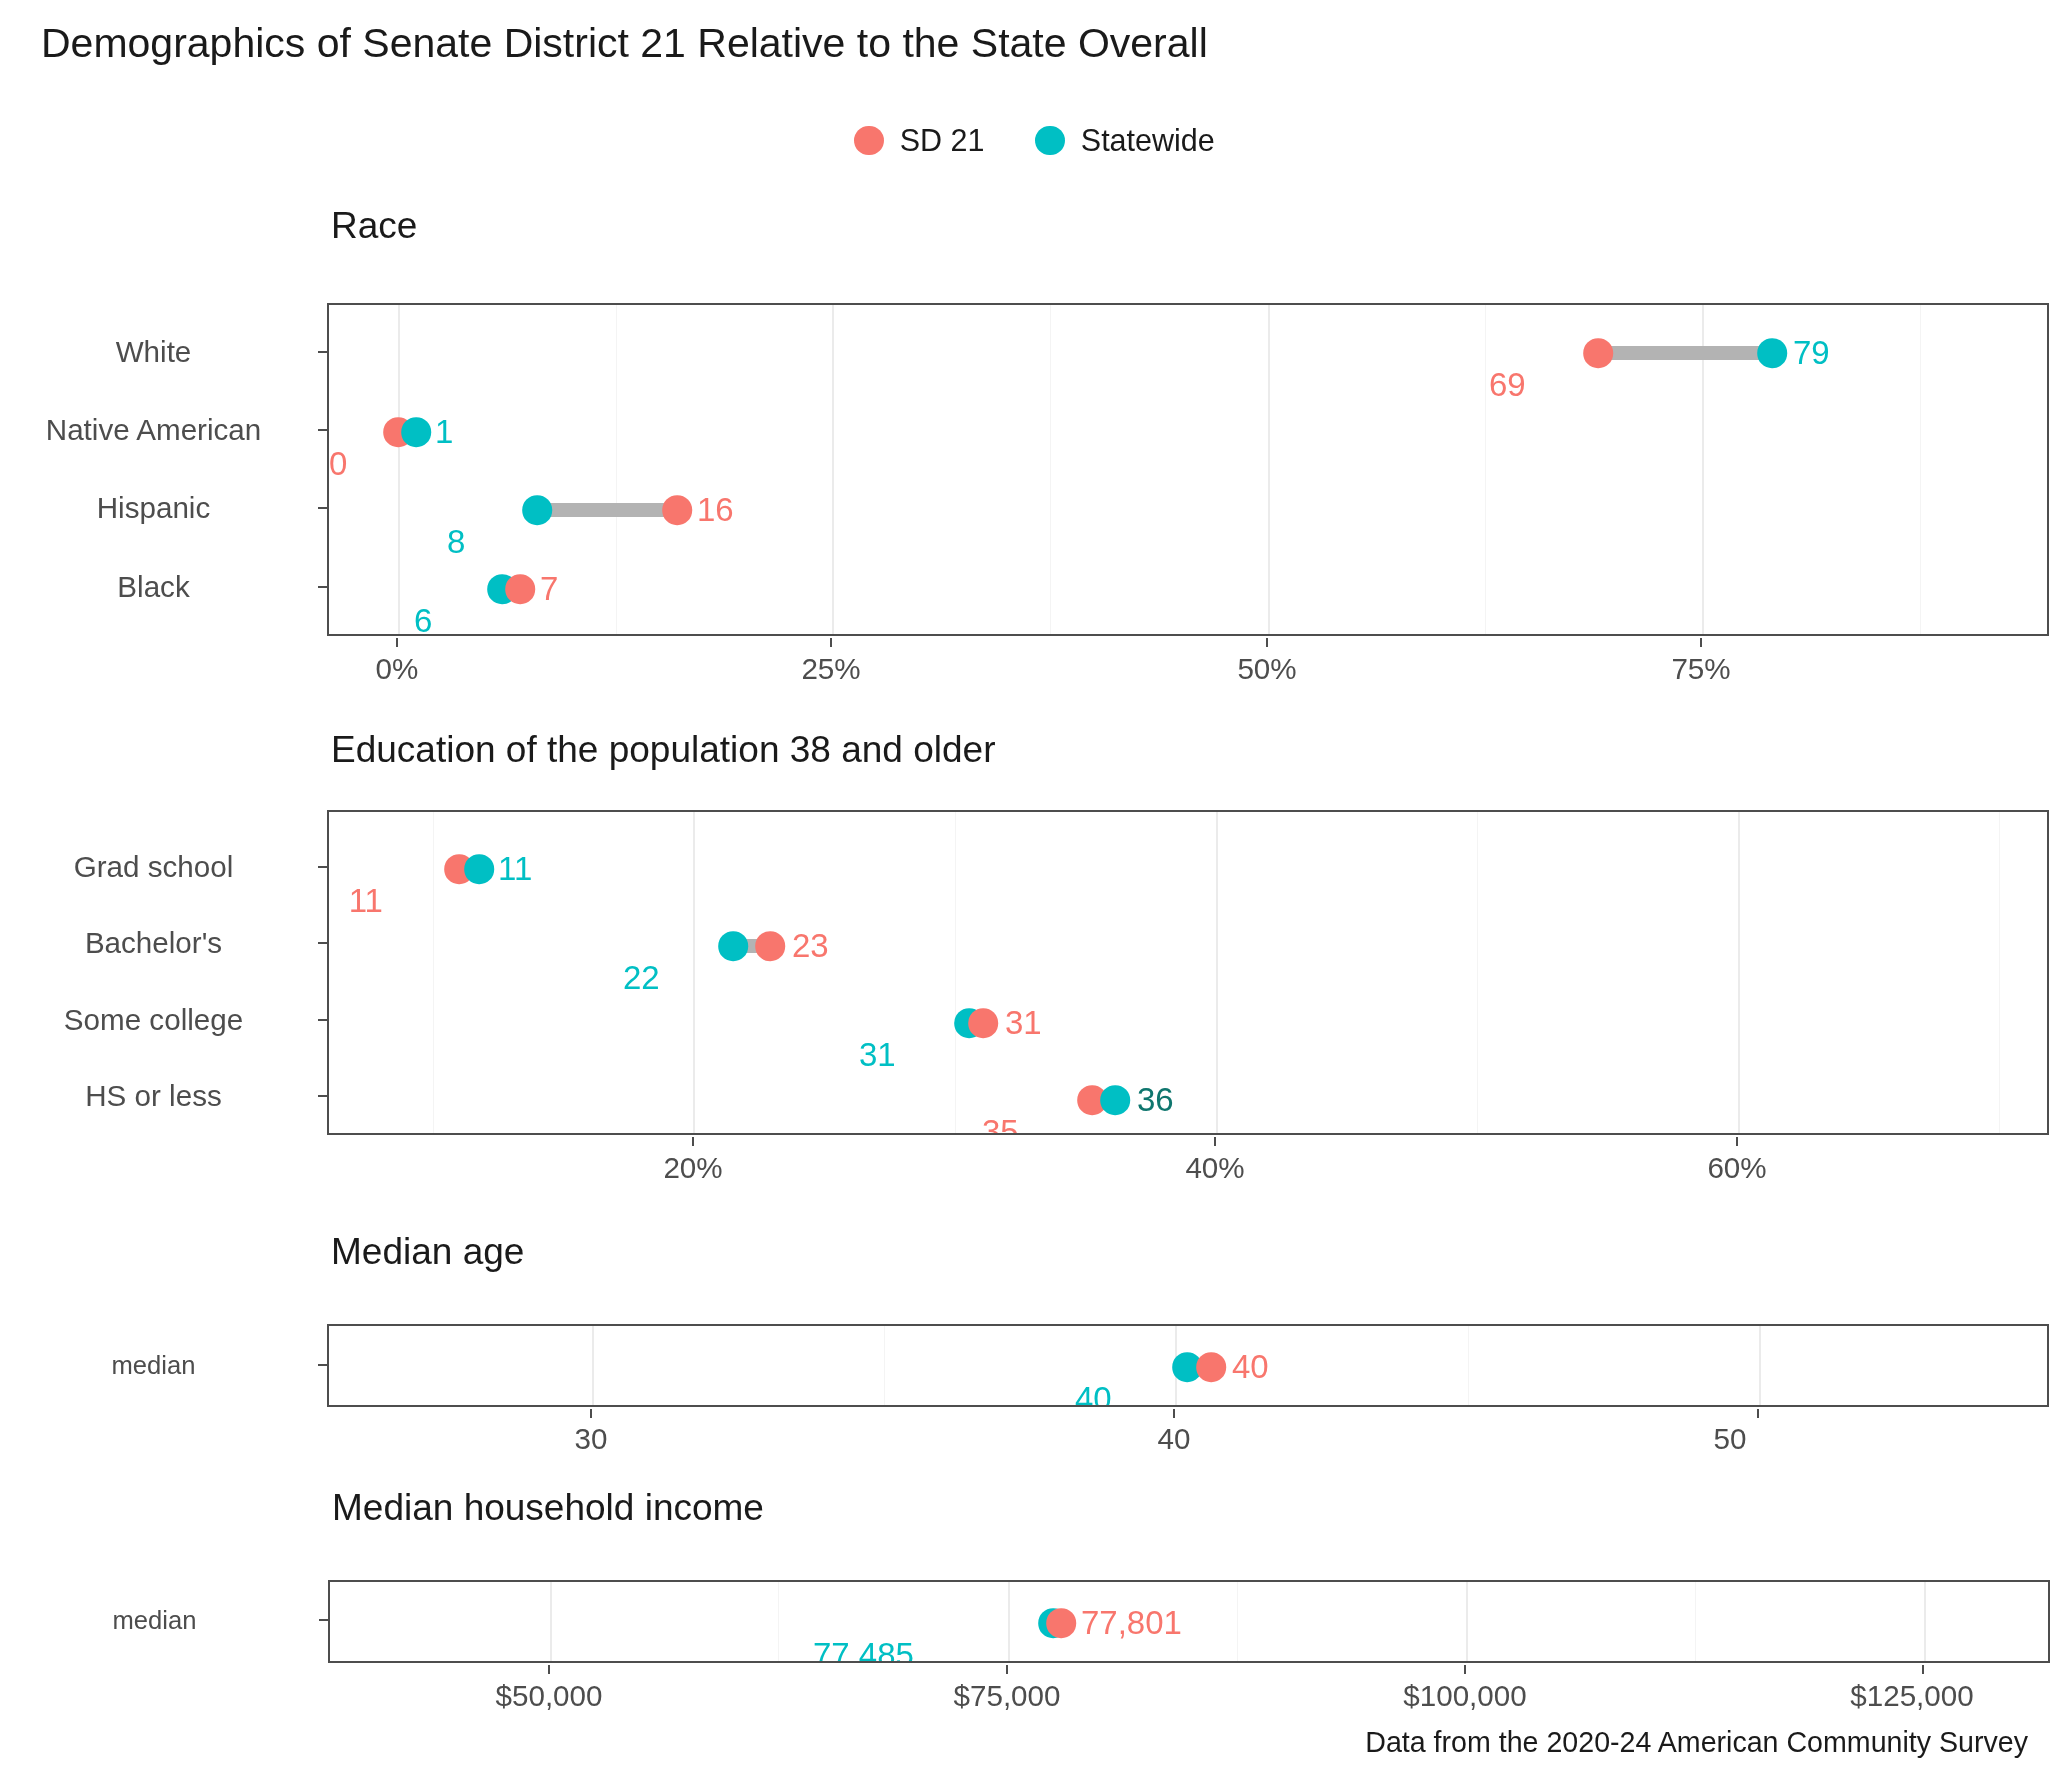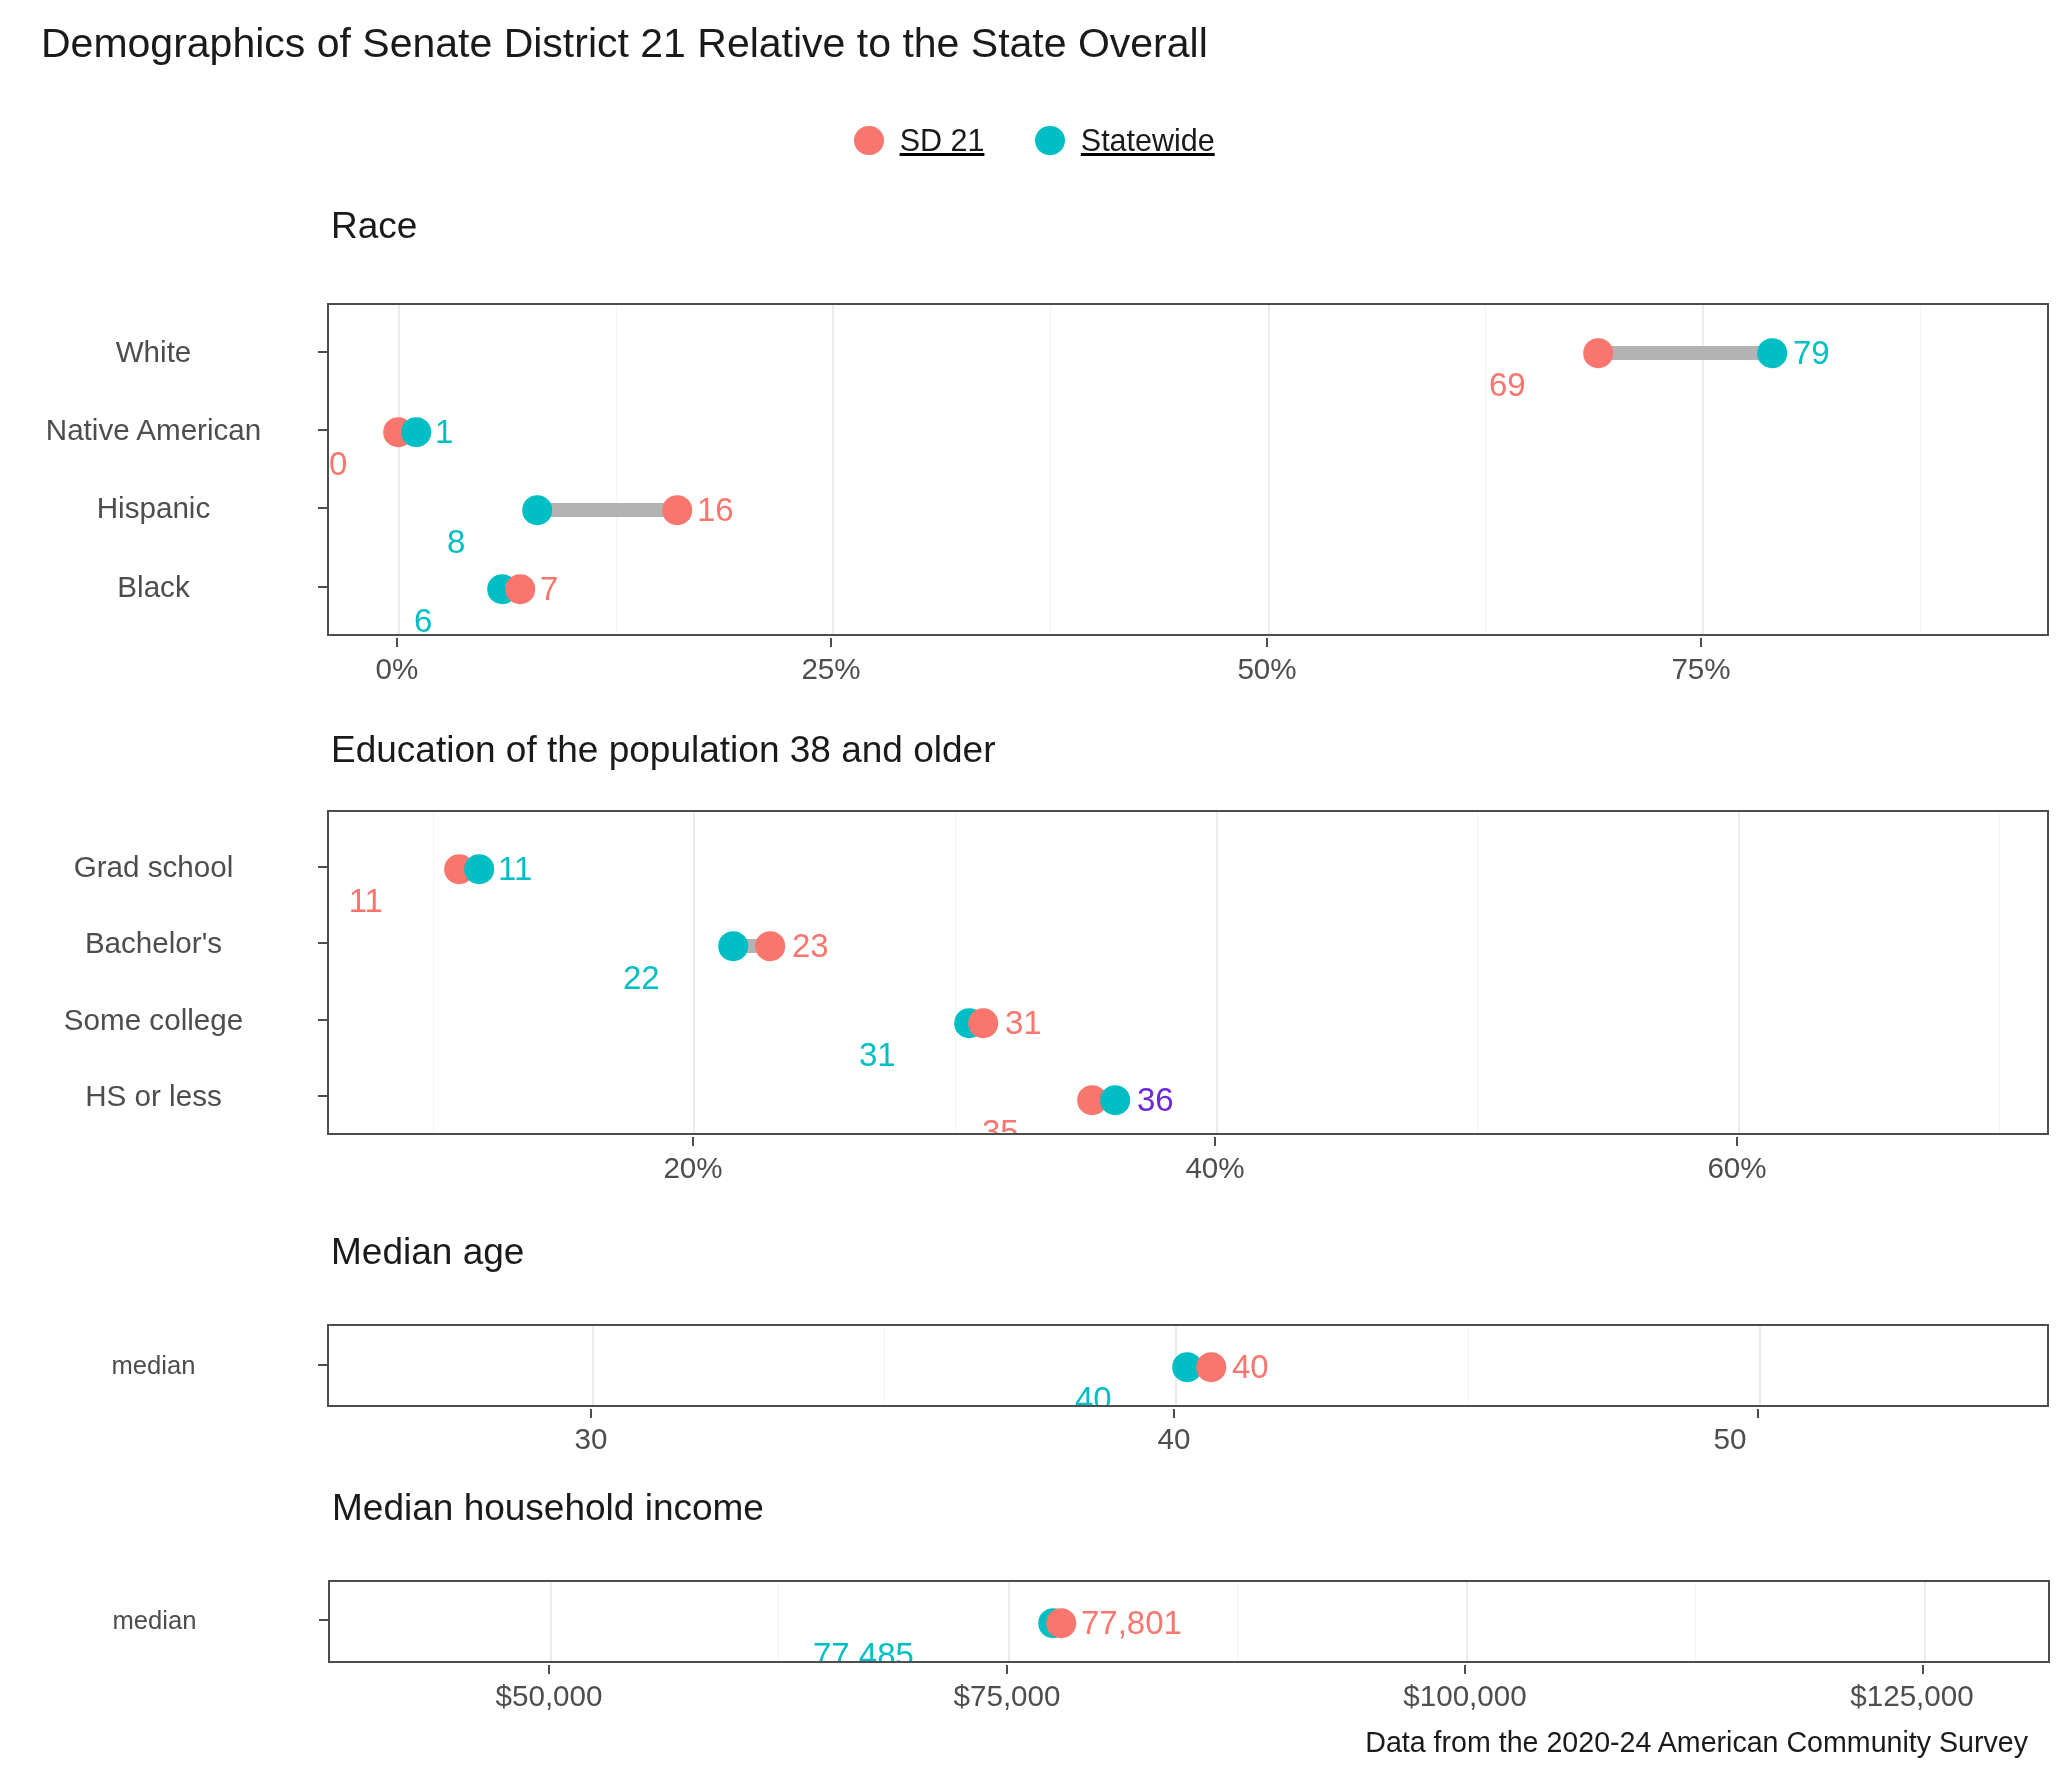--- a/index.html
+++ b/index.html
@@ -38,21 +38,20 @@
     width: 2069px;
     display: flex;
     justify-content: center;
     align-items: center;
     gap: 51px;
   }
   .legend-item {
     display: flex;
     align-items: center;
     gap: 15.8px;
-    text-decoration: underline;
   }
   .legend-dot {
     width: 29.6px;
     height: 29.6px;
     border-radius: 50%;
     display: block;
   }
   .legend-label {
     font-size: 30.5px;
     color: #1a1a1a;
@@ -259,21 +258,21 @@
       <div class="connector" style="left:640px;width:13.8px;top:211px;"></div>
       <div class="dot" style="left:640px;top:211px;background:#00BFC4;"></div>
       <div class="dot" style="left:654px;top:211px;background:#F8766D;"></div>
       <div class="dot-label left" style="left:530px;width:91px;top:211px;color:#00BFC4;">31</div>
       <div class="dot-label" style="left:676px;top:211px;color:#F8766D;">31</div>
 
       <div class="connector" style="left:763px;width:22.7px;top:288px;"></div>
       <div class="dot" style="left:763px;top:288px;background:#F8766D;"></div>
       <div class="dot" style="left:786px;top:288px;background:#00BFC4;"></div>
       <div class="dot-label left" style="left:653px;width:91px;top:288px;color:#F8766D;">35</div>
-      <div class="dot-label" style="left:808px;top:288px;color:#6d28d9;">36</div>
+      <div class="dot-label" style="left:808px;top:288px;color:#0f766e;">36</div>
     </div>
 
     <div class="x-tick" style="left:692px;top:1137px;"></div>
     <div class="x-tick" style="left:1214px;top:1137px;"></div>
     <div class="x-tick" style="left:1736px;top:1137px;"></div>
     <div class="x-label" style="left:693px;top:1151px;">20%</div>
     <div class="x-label" style="left:1215px;top:1151px;">40%</div>
     <div class="x-label" style="left:1737px;top:1151px;">60%</div>
   </div>
 

